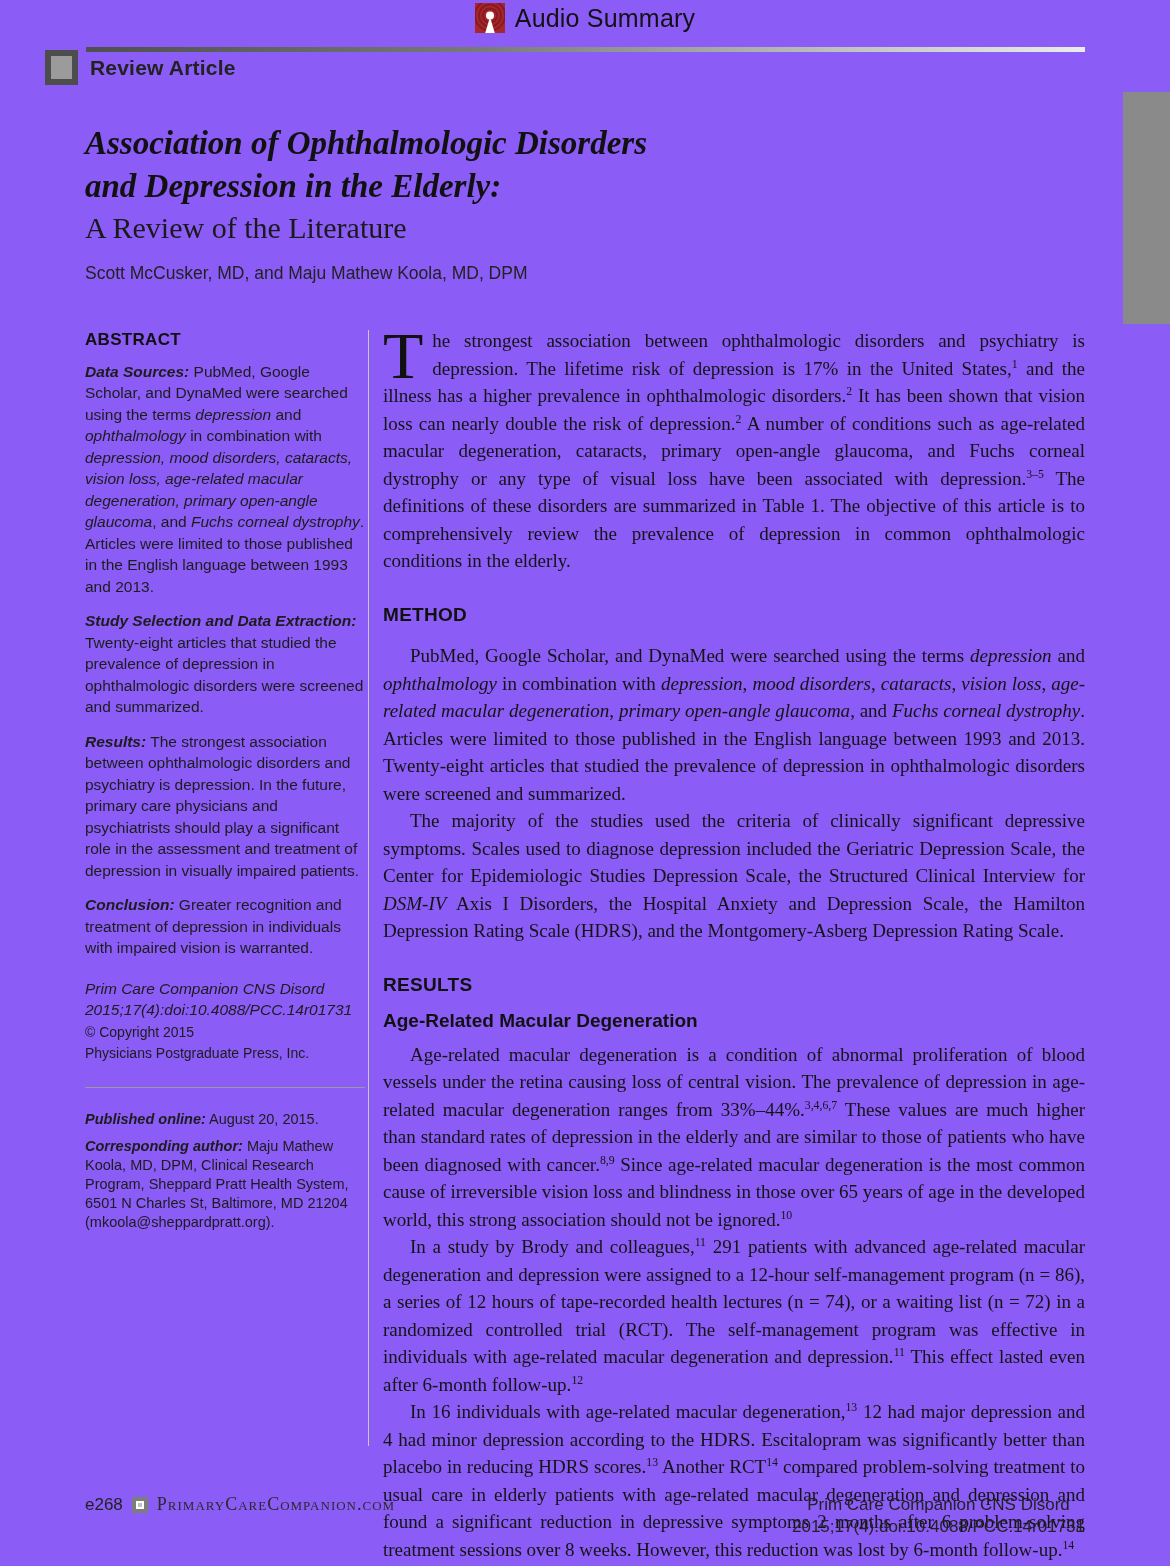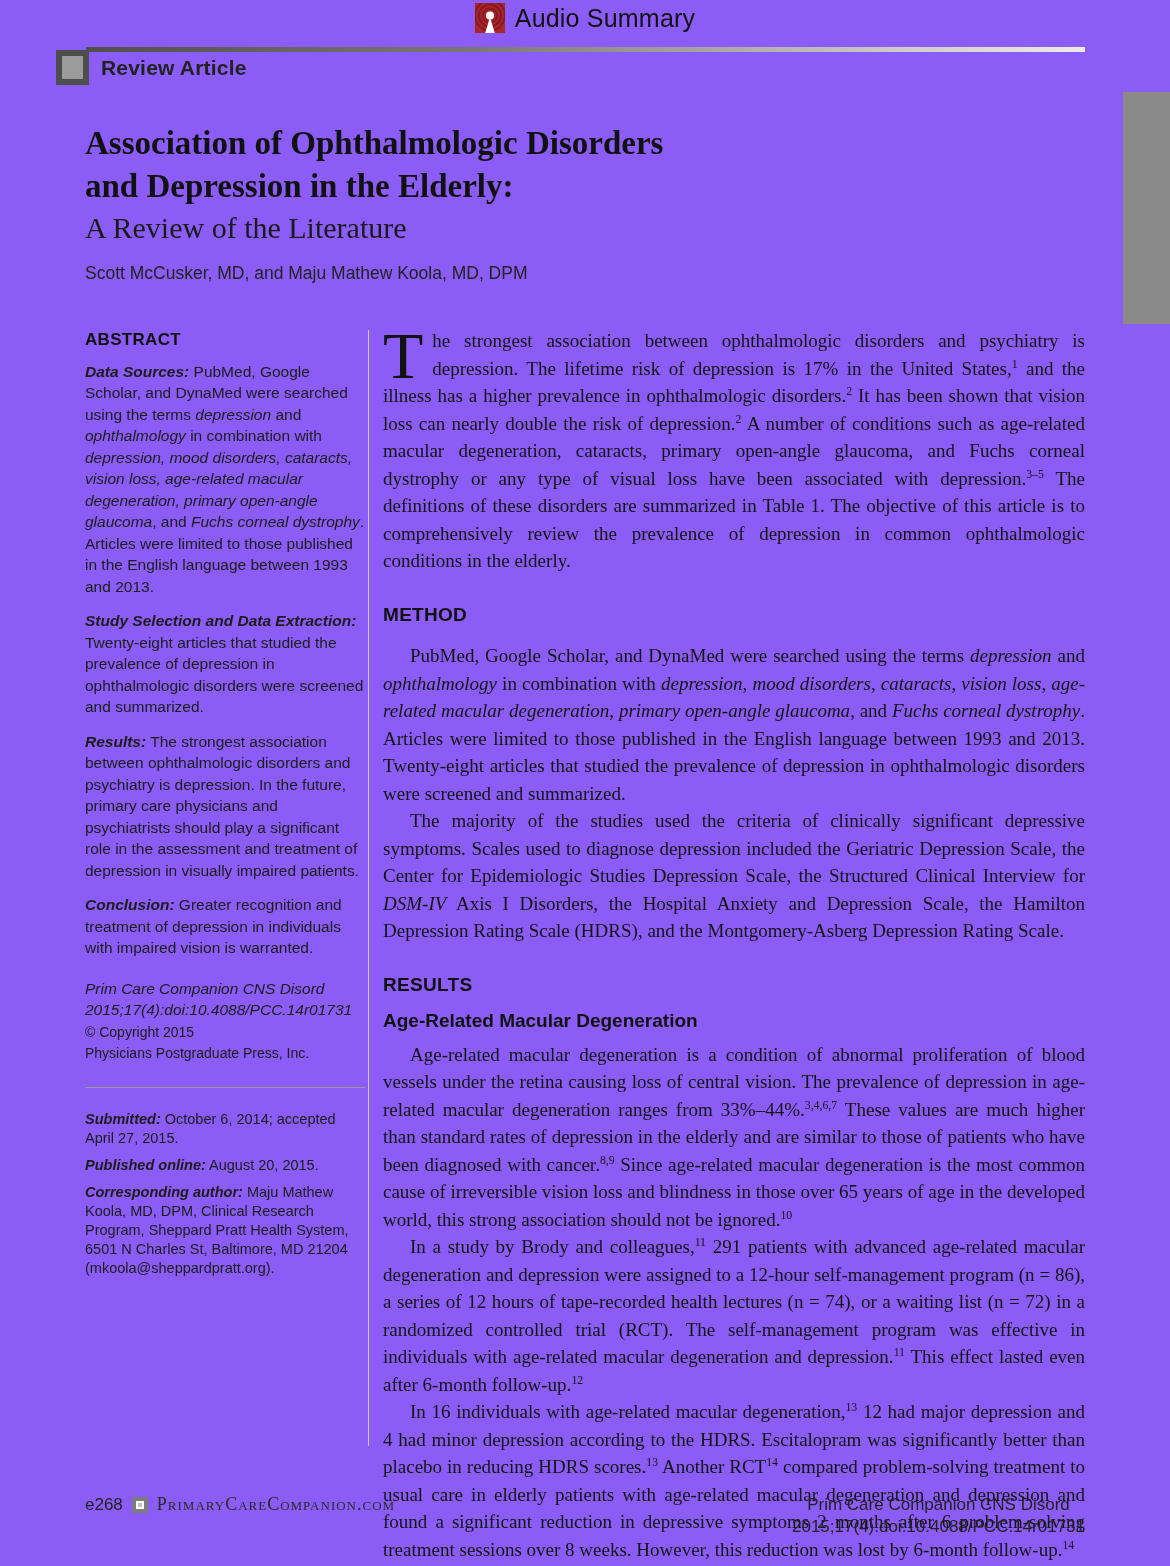--- a/index.html
+++ b/index.html
@@ -15,30 +15,30 @@
     position:absolute; top:3px; left:0; width:100%;
     display:flex; align-items:center; justify-content:center; gap:10px;
   }
   .audio-icon { width:30px; height:30px; display:block; }
   .audio-label { font-size:25px; color:#121212; letter-spacing:0.2px; }
 
   .top-rule {
     position:absolute; top:47px; left:86px; width:999px; height:5px;
     background:linear-gradient(to right,#4f4f4f 0%, #7a7a7a 40%, #c9c9c9 80%, #ececec 100%);
   }
-  .review-band { position:absolute; top:50px; left:45px; display:flex; align-items:center; gap:12px;margin-left:11px; }
+  .review-band { position:absolute; top:50px; left:45px; display:flex; align-items:center; gap:12px; }
   .review-icon { width:33px; height:35px; background:#4d4d4d; display:flex; align-items:center; justify-content:center; }
   .review-icon-inner { width:21px; height:23px; background:#9b9b9b; }
   .review-label { font-size:21px; font-weight:700; color:#222; letter-spacing:0.2px; }
 
   .side-tab { position:absolute; left:1123px; top:92px; width:47px; height:232px; background:#8a8a8a; }
 
   
   .title-block { position:absolute; left:85px; top:122px; width:1000px; font-family:"Liberation Serif", serif; }
-  .title-line { font-size:33px; font-weight:700; line-height:43px; color:#111; }
+  .title-line { font-size:33px; font-weight:700; line-height:43px; color:#111;font-style:italic; }
   .subtitle { font-size:30px; font-weight:400; line-height:40px; color:#1a1a1a; }
   .authors { font-family:"Liberation Sans", sans-serif; font-size:17.5px; color:#222; margin-top:15px; }
 
   
   .columns { position:absolute; left:85px; top:327px; width:1000px; display:flex; }
   .col-divider { position:absolute; left:368px; top:330px; height:1116px; width:1px; background:#c9c9c9; }
 
   .sidebar { width:280px; flex:0 0 280px; font-size:15.5px; line-height:21.5px; color:#1c1c1c; }
   .ab-heading { font-size:17px; font-weight:700; letter-spacing:0.3px; margin:2px 0 10px 0; color:#111; }
   .ab-sec { margin-bottom:13px; }
@@ -130,21 +130,20 @@
       <p class="ab-sec"><span class="ab-label">Results:</span><span> The strongest association between ophthalmologic disorders and psychiatry is depression. In the future, primary care physicians and psychiatrists should play a significant role in the assessment and treatment of depression in visually impaired patients.</span></p>
 
       <p class="ab-sec"><span class="ab-label">Conclusion:</span><span> Greater recognition and treatment of depression in individuals with impaired vision is warranted.</span></p>
 
       <p class="ab-citation">Prim Care Companion CNS Disord 2015;17(4):doi:10.4088/PCC.14r01731</p>
       <p class="ab-copy">© Copyright 2015</p>
       <p class="ab-copy">Physicians Postgraduate Press, Inc.</p>
 
       <hr class="ab-rule">
 
-      <p class="meta-entry"><span class="meta-label">Submitted:</span><span> October 6, 2014; accepted April 27, 2015.</span></p>
       <p class="meta-entry"><span class="meta-label">Published online:</span><span> August 20, 2015.</span></p>
       <p class="meta-entry"><span class="meta-label">Corresponding author:</span><span> Maju Mathew Koola, MD, DPM, Clinical Research Program, Sheppard Pratt Health System, 6501 N Charles St, Baltimore, MD 21204 (mkoola@sheppardpratt.org).</span></p>
     </div>
 
     <div class="main">
       <p class="body-p"><span class="dropcap">T</span><span>he strongest association between ophthalmologic disorders and psychiatry is depression. The lifetime risk of depression is 17% in the United States,<sup>1</sup> and the illness has a higher prevalence in ophthalmologic disorders.<sup>2</sup> It has been shown that vision loss can nearly double the risk of depression.<sup>2</sup> A number of conditions such as age-related macular degeneration, cataracts, primary open-angle glaucoma, and Fuchs corneal dystrophy or any type of visual loss have been associated with depression.<sup>3–5</sup> The definitions of these disorders are summarized in Table 1. The objective of this article is to comprehensively review the prevalence of depression in common ophthalmologic conditions in the elderly.</span></p>
 
       <h2>METHOD</h2>
       <p class="body-p indent">PubMed, Google Scholar, and DynaMed were searched using the terms <em>depression</em> and <em>ophthalmology</em> in combination with <em>depression</em>, <em>mood disorders</em>, <em>cataracts</em>, <em>vision loss</em>, <em>age-related macular degeneration</em>, <em>primary open-angle glaucoma</em>, and <em>Fuchs corneal dystrophy</em>. Articles were limited to those published in the English language between 1993 and 2013. Twenty-eight articles that studied the prevalence of depression in ophthalmologic disorders were screened and summarized.</p>
       <p class="body-p indent">The majority of the studies used the criteria of clinically significant depressive symptoms. Scales used to diagnose depression included the Geriatric Depression Scale, the Center for Epidemiologic Studies Depression Scale, the Structured Clinical Interview for <em>DSM-IV</em> Axis I Disorders, the Hospital Anxiety and Depression Scale, the Hamilton Depression Rating Scale (HDRS), and the Montgomery-Asberg Depression Rating Scale.</p>

